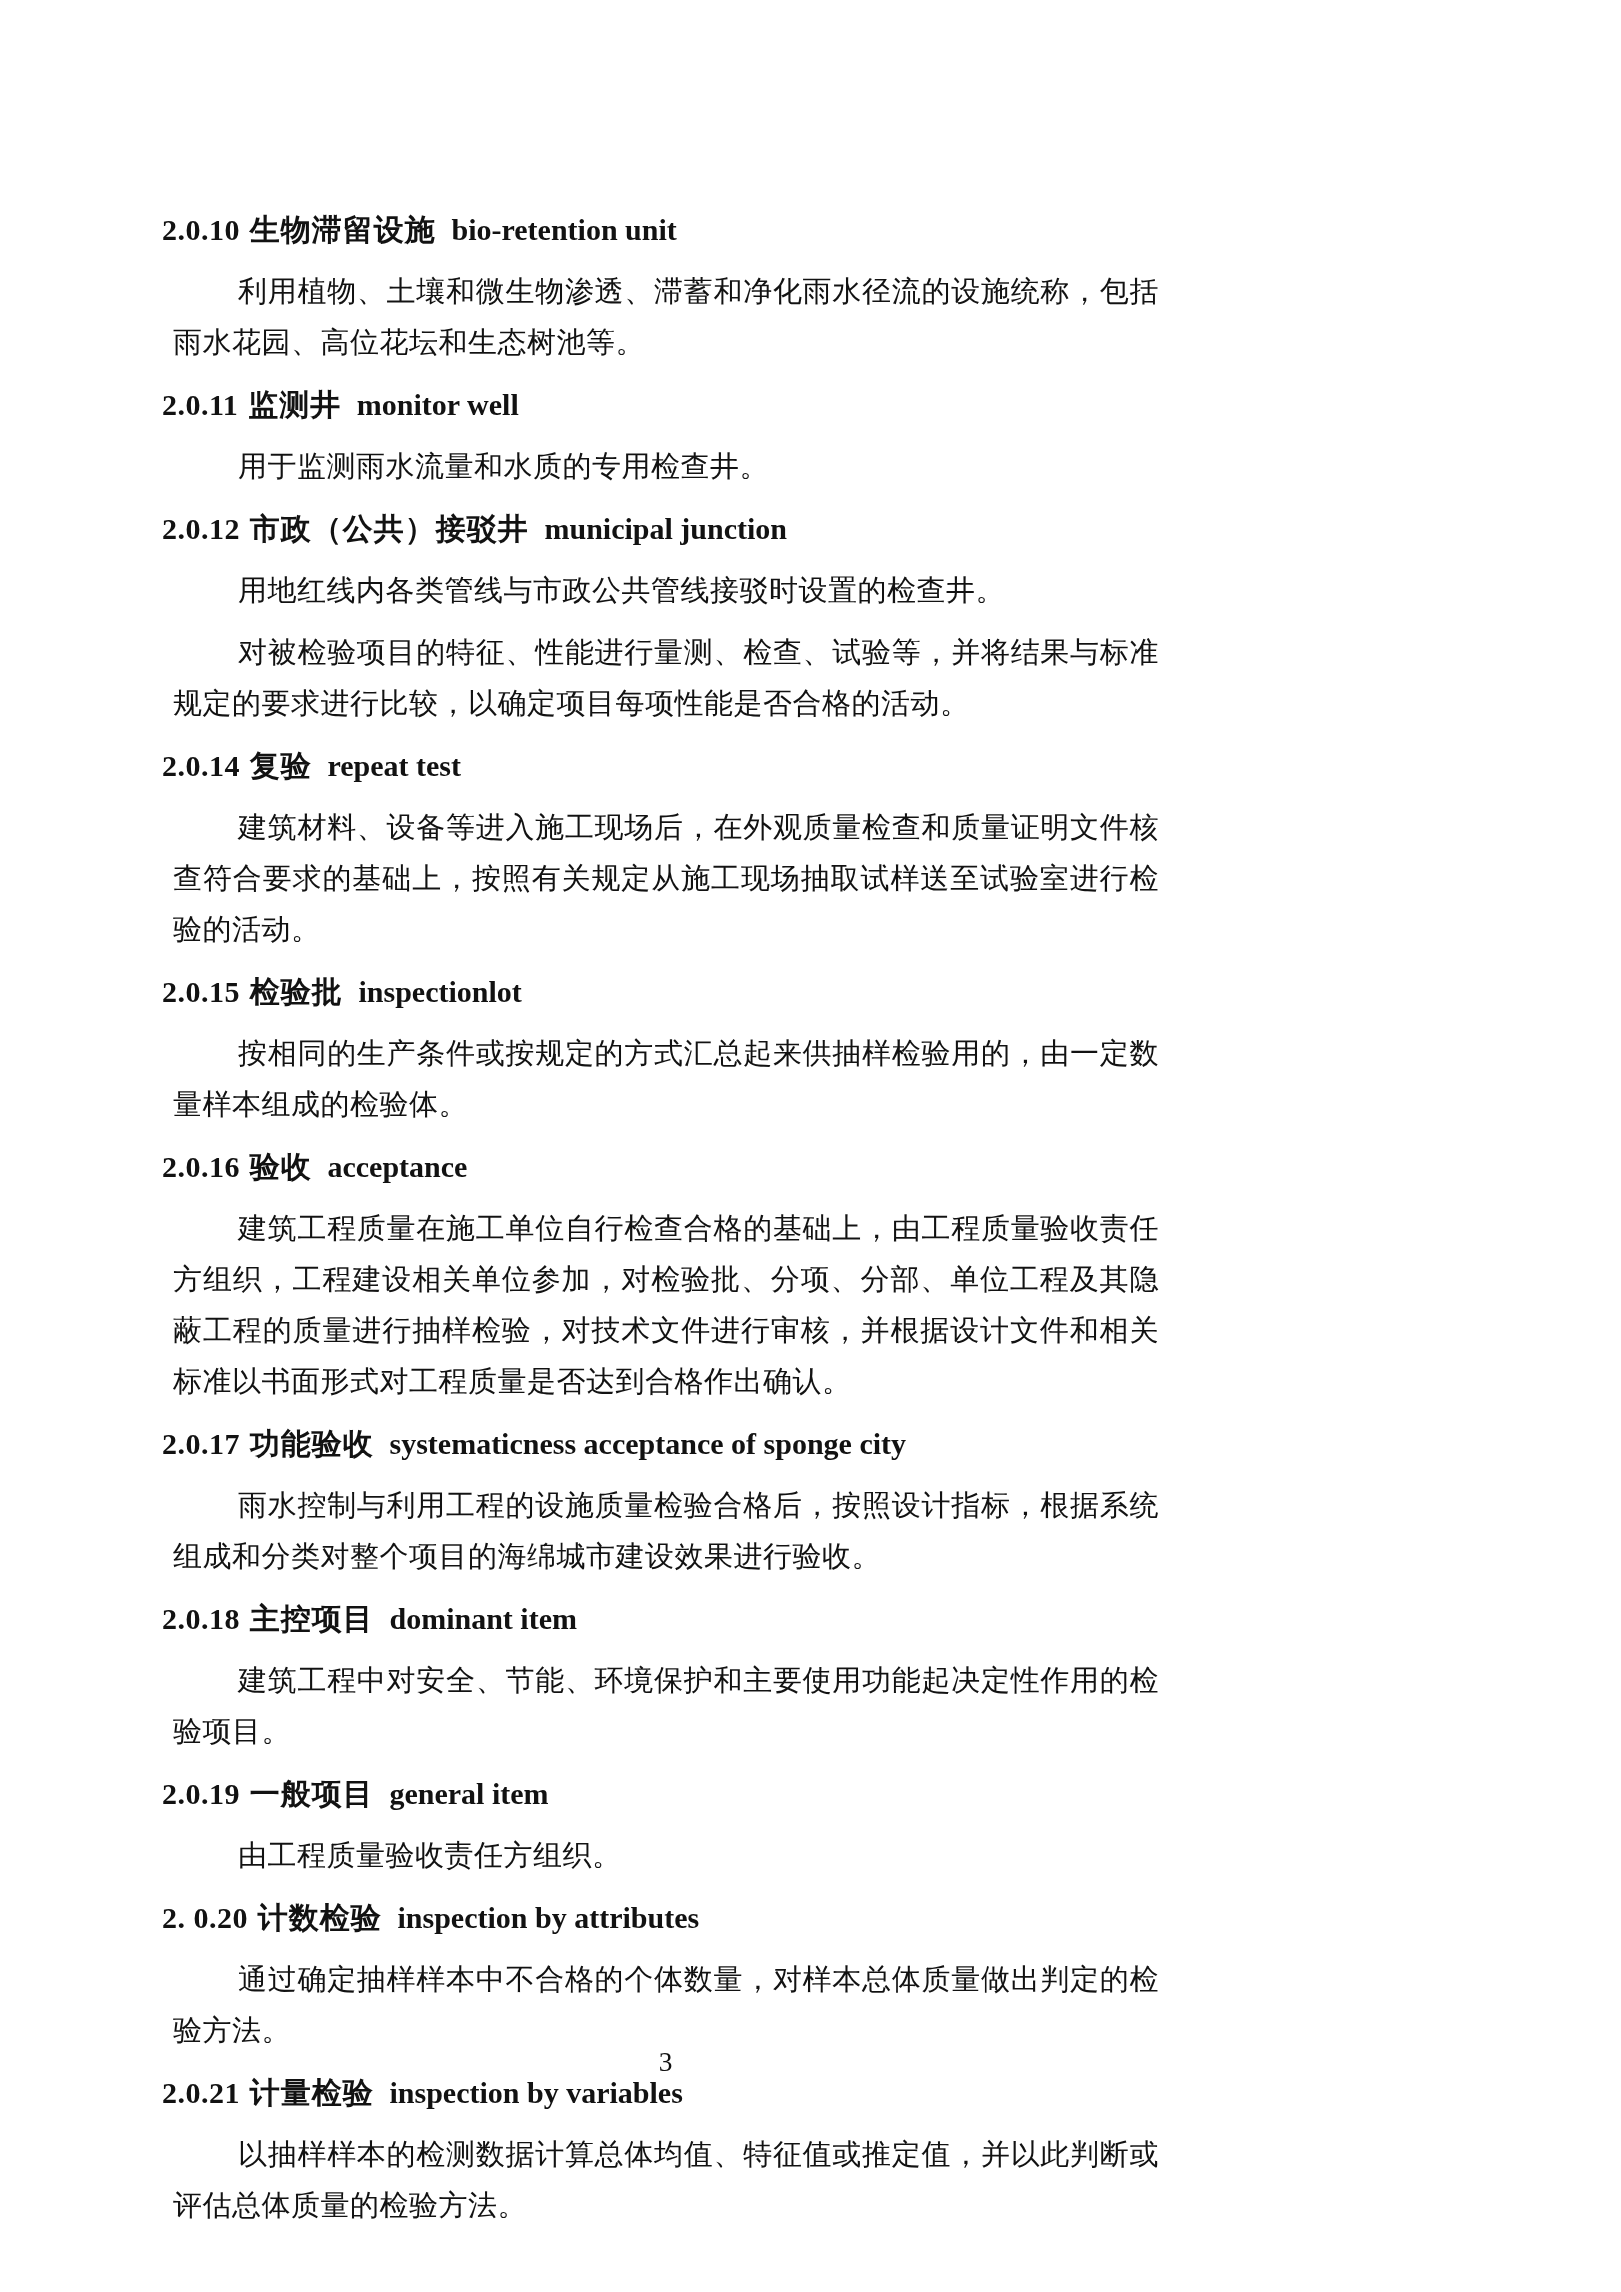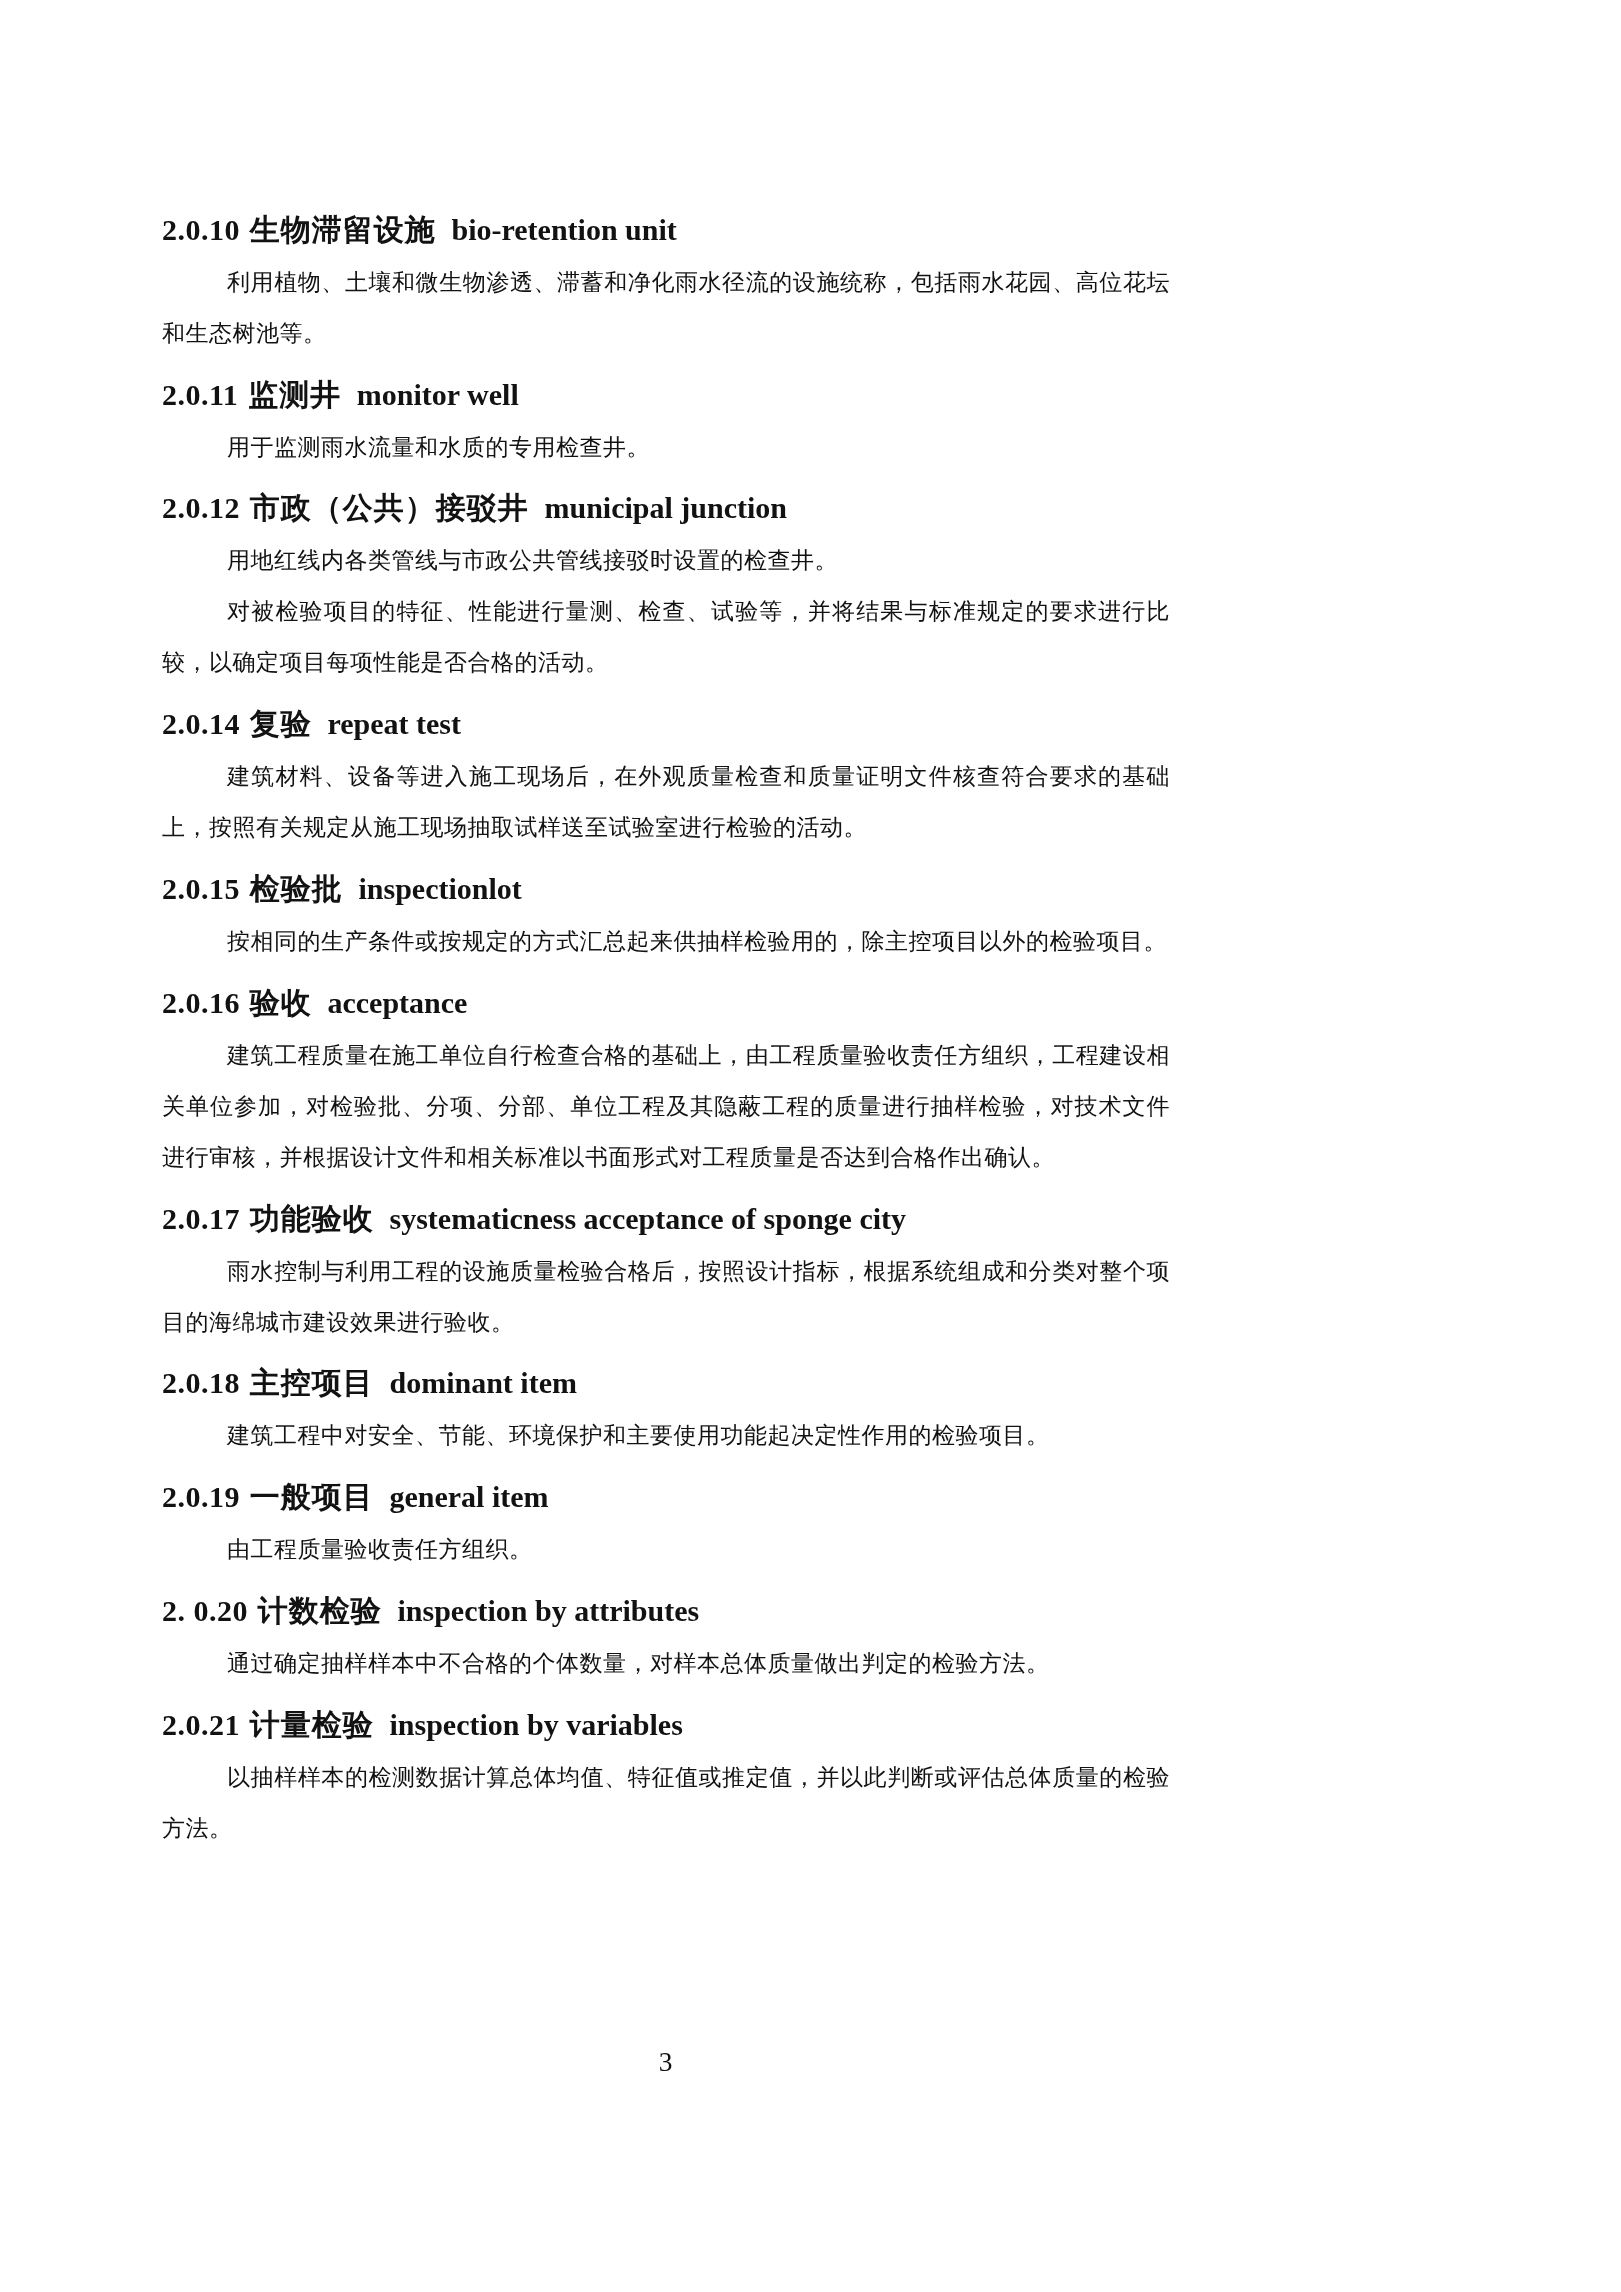--- a/index.html
+++ b/index.html
@@ -33,23 +33,23 @@
   }
   .term-heading .zh {
     font-family: "Liberation Sans", "DejaVu Sans", sans-serif;
     letter-spacing: 1px;
   }
   .term-heading .en {
     font-family: "Liberation Serif", "DejaVu Serif", serif;
     margin-left: 15.7px;
   }
   .definition {
-    font-size: 23px;
+    font-size: 29px;
     line-height: 51px;
-    margin: 0;
+    margin: 11px;
     text-align: justify;
     text-indent: 65px;
     letter-spacing: 0.5px;
   }
   .page-number {
     position: absolute;
     left: 0;
     right: 0;
     top: 2047px;
     text-align: center;
@@ -82,21 +82,21 @@
     <p class="definition">对被检验项目的特征、性能进行量测、检查、试验等，并将结果与标准规定的要求进行比较，以确定项目每项性能是否合格的活动。</p>
   </div>
 
   <div class="section">
     <h2 class="term-heading"><span class="num">2.0.14</span><span class="zh">复验</span><span class="en">repeat test</span></h2>
     <p class="definition">建筑材料、设备等进入施工现场后，在外观质量检查和质量证明文件核查符合要求的基础上，按照有关规定从施工现场抽取试样送至试验室进行检验的活动。</p>
   </div>
 
   <div class="section">
     <h2 class="term-heading"><span class="num">2.0.15</span><span class="zh">检验批</span><span class="en">inspectionlot</span></h2>
-    <p class="definition">按相同的生产条件或按规定的方式汇总起来供抽样检验用的，除主控项目以外的检验项目。</p>
+    <p class="definition">按相同的生产条件或按规定的方式汇总起来供抽样检验用的，由一定数量样本组成的检验体。</p>
   </div>
 
   <div class="section">
     <h2 class="term-heading"><span class="num">2.0.16</span><span class="zh">验收</span><span class="en">acceptance</span></h2>
     <p class="definition">建筑工程质量在施工单位自行检查合格的基础上，由工程质量验收责任方组织，工程建设相关单位参加，对检验批、分项、分部、单位工程及其隐蔽工程的质量进行抽样检验，对技术文件进行审核，并根据设计文件和相关标准以书面形式对工程质量是否达到合格作出确认。</p>
   </div>
 
   <div class="section">
     <h2 class="term-heading"><span class="num">2.0.17</span><span class="zh">功能验收</span><span class="en">systematicness acceptance of sponge city</span></h2>
     <p class="definition">雨水控制与利用工程的设施质量检验合格后，按照设计指标，根据系统组成和分类对整个项目的海绵城市建设效果进行验收。</p>

